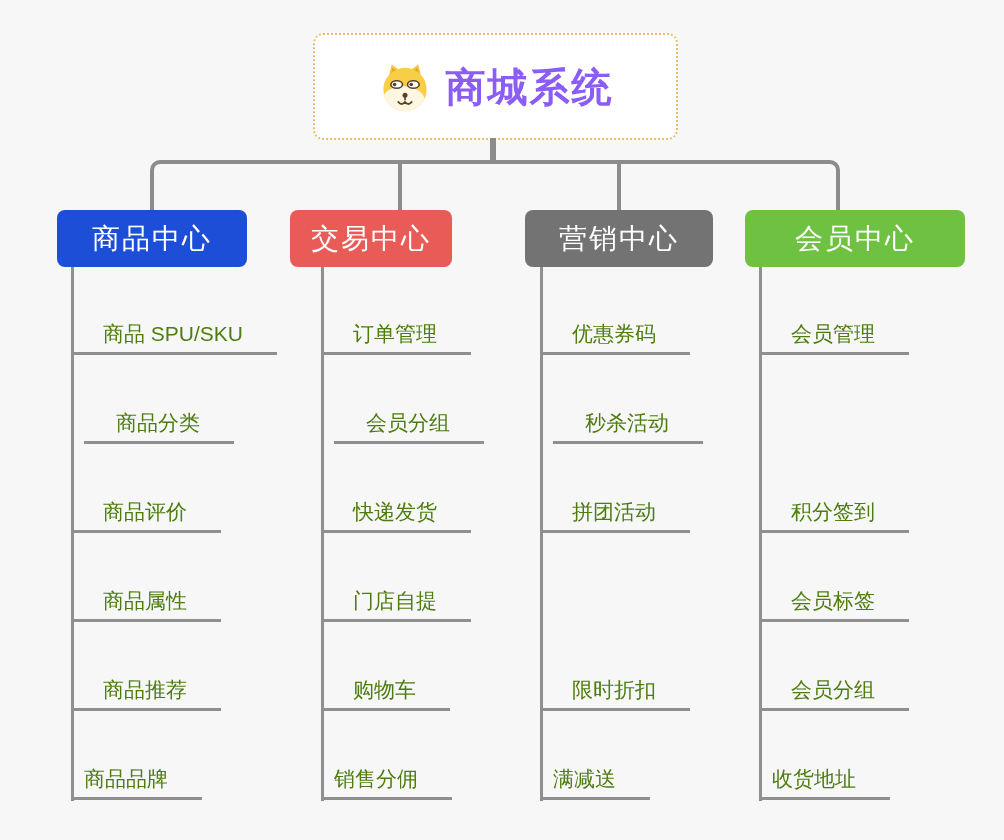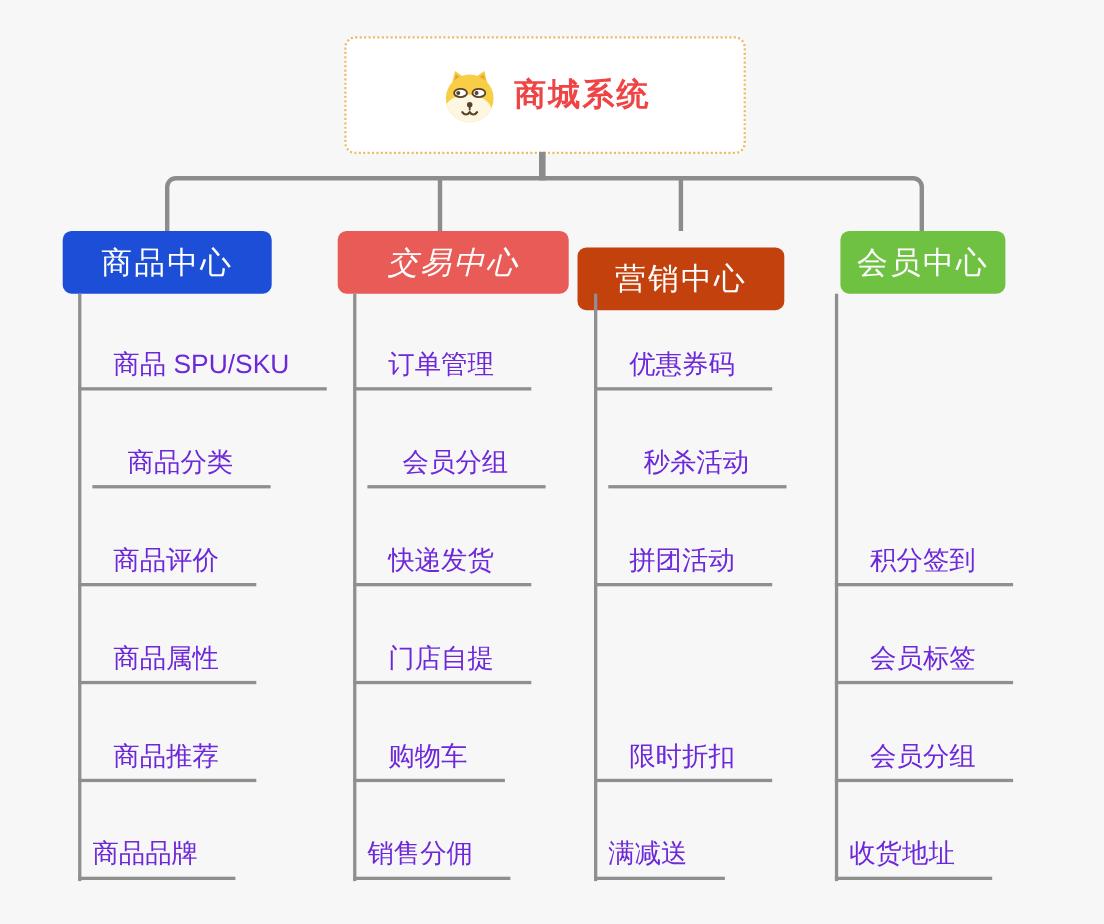--- a/index.html
+++ b/index.html
@@ -17,21 +17,21 @@
   
   .root-node{
     position:absolute;left:313px;top:33px;width:365px;height:107px;
     background:#ffffff;
     border:2px dotted #e9bd6b;
     border-radius:10px;
     box-sizing:border-box;
     display:flex;align-items:center;justify-content:center;gap:14px;
   }
   .root-title{
-    font-size:29px;font-weight:bold;color:#ef4444;letter-spacing:2px;
+    font-size:40px;font-weight:bold;color:#8b5cf6;letter-spacing:2px;
     line-height:1;
   }
   .root-icon{width:54px;height:50px;flex:0 0 auto;}
 
   
   .line{position:absolute;background:#8c8c8c;}
   .trunk{left:490px;top:138px;width:6px;height:26px;}
   .bus{
     position:absolute;left:150px;top:160px;width:690px;height:50px;
     box-sizing:border-box;background:transparent;
@@ -45,41 +45,41 @@
 
   
   .branch-header{
     position:absolute;top:210px;height:57px;
     border-radius:8px;
     display:flex;align-items:center;justify-content:center;
     color:#ffffff;font-size:28px;font-weight:500;letter-spacing:2px;
     box-sizing:border-box;
   }
   .h0{left:57px;width:190px;}
-  .h1{left:307px;width:210px;font-style:italic;}
+  .h1{left:290px;width:162px;}
   .h2{left:525px;width:188px;}
-  .h3{left:764px;width:150px;}
+  .h3{left:745px;width:220px;}
 
   
   .col-line{position:absolute;top:267px;height:534px;width:3px;background:#8f8f8f;}
   .v0{left:71px;}
   .v1{left:321px;}
   .v2{left:540px;}
   .v3{left:759px;}
 
   
   .leaf{
     position:absolute;
     height:44px;
     box-sizing:border-box;
     display:flex;align-items:flex-end;
     padding:0 34px 7px 32px;
     border-bottom:3px solid #8f8f8f;
     width:max-content;
-    font-size:24px;color:#6d28d9;line-height:1.1;
+    font-size:21px;color:#4d7c0f;line-height:1.1;
     white-space:nowrap;
   }
   .c0{left:71px;} .c1{left:321px;} .c2{left:540px;} .c3{left:759px;}
   .r0{top:311px;} .r1{top:400px;margin-left:13px;} .r2{top:489px;}
   .r3{top:578px;} .r4{top:667px;} .r5{top:756px;padding-left:13px;}
 </style>
 </head>
 <body>
 
 <div class="canvas">
@@ -106,21 +106,21 @@
     <span class="root-title">商城系统</span>
   </div>
 
   <div class="line trunk"></div>
   <div class="bus"></div>
   <div class="line drop-b"></div>
   <div class="line drop-c"></div>
 
   <div class="branch-header h0" style="background-color: #1d4ed8;">商品中心</div>
   <div class="branch-header h1" style="background-color: rgb(232, 91, 87);">交易中心</div>
-  <div class="branch-header h2" style="background-color: #c2410c; margin-top: 15px;">营销中心</div>
+  <div class="branch-header h2" style="background-color: #737373;">营销中心</div>
   <div class="branch-header h3" style="background-color: rgb(111, 193, 65);">会员中心</div>
 
   <div class="col-line v0"></div>
   <div class="col-line v1"></div>
   <div class="col-line v2"></div>
   <div class="col-line v3"></div>
 
   <div class="leaf c0 r0">商品 SPU/SKU</div>
   <div class="leaf c0 r1">商品分类</div>
   <div class="leaf c0 r2">商品评价</div>
@@ -134,18 +134,19 @@
   <div class="leaf c1 r3">门店自提</div>
   <div class="leaf c1 r4">购物车</div>
   <div class="leaf c1 r5">销售分佣</div>
 
   <div class="leaf c2 r0">优惠券码</div>
   <div class="leaf c2 r1">秒杀活动</div>
   <div class="leaf c2 r2">拼团活动</div>
   <div class="leaf c2 r4">限时折扣</div>
   <div class="leaf c2 r5">满减送</div>
 
+  <div class="leaf c3 r0">会员管理</div>
   <div class="leaf c3 r2">积分签到</div>
   <div class="leaf c3 r3">会员标签</div>
   <div class="leaf c3 r4">会员分组</div>
   <div class="leaf c3 r5">收货地址</div>
 
 </div>
 
 </body></html>

